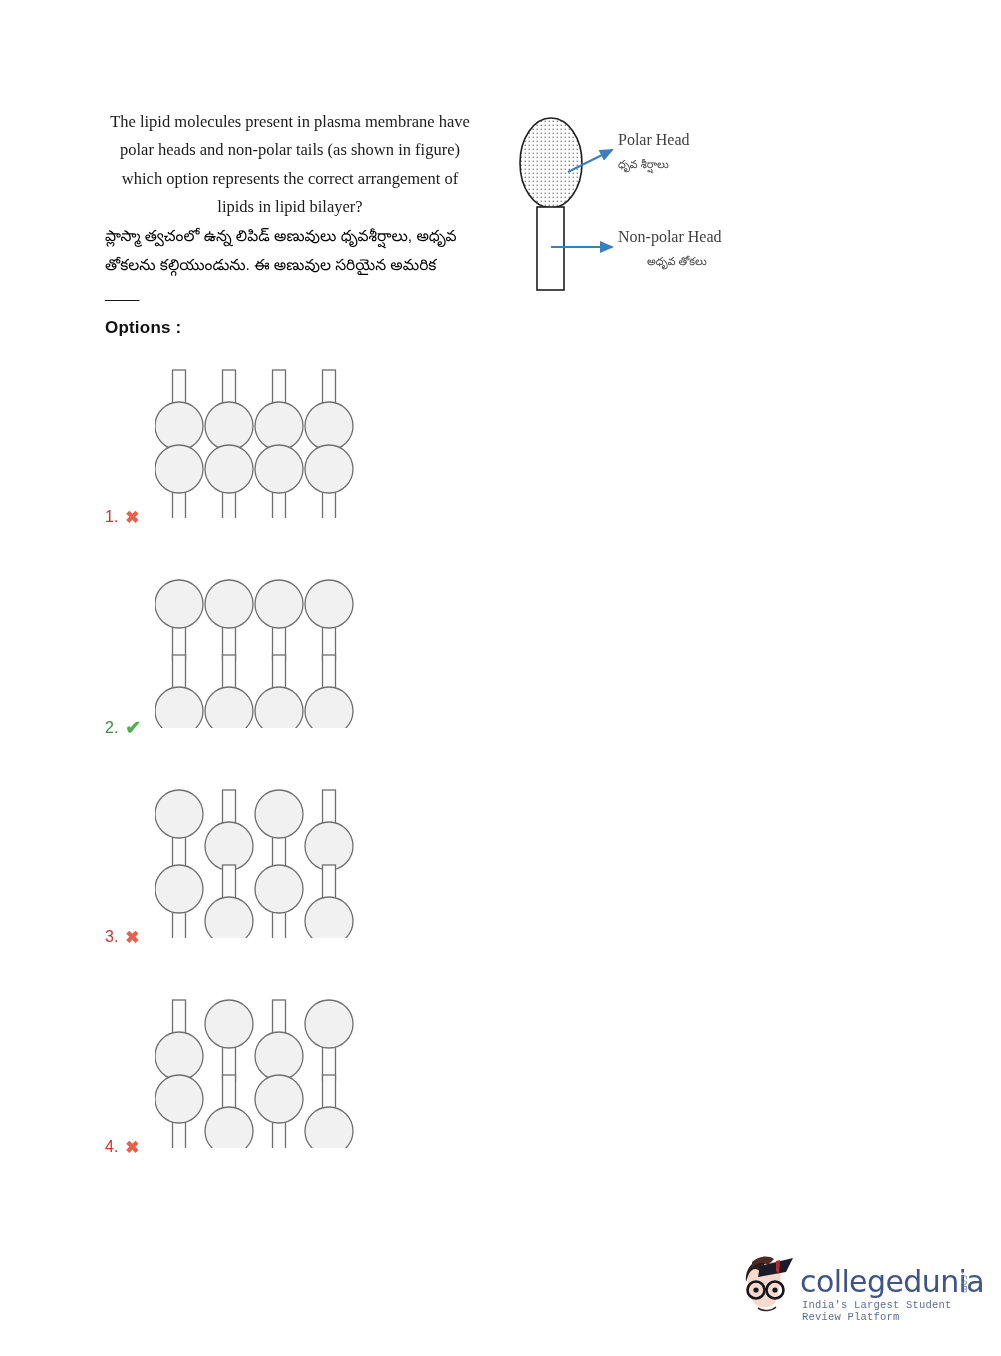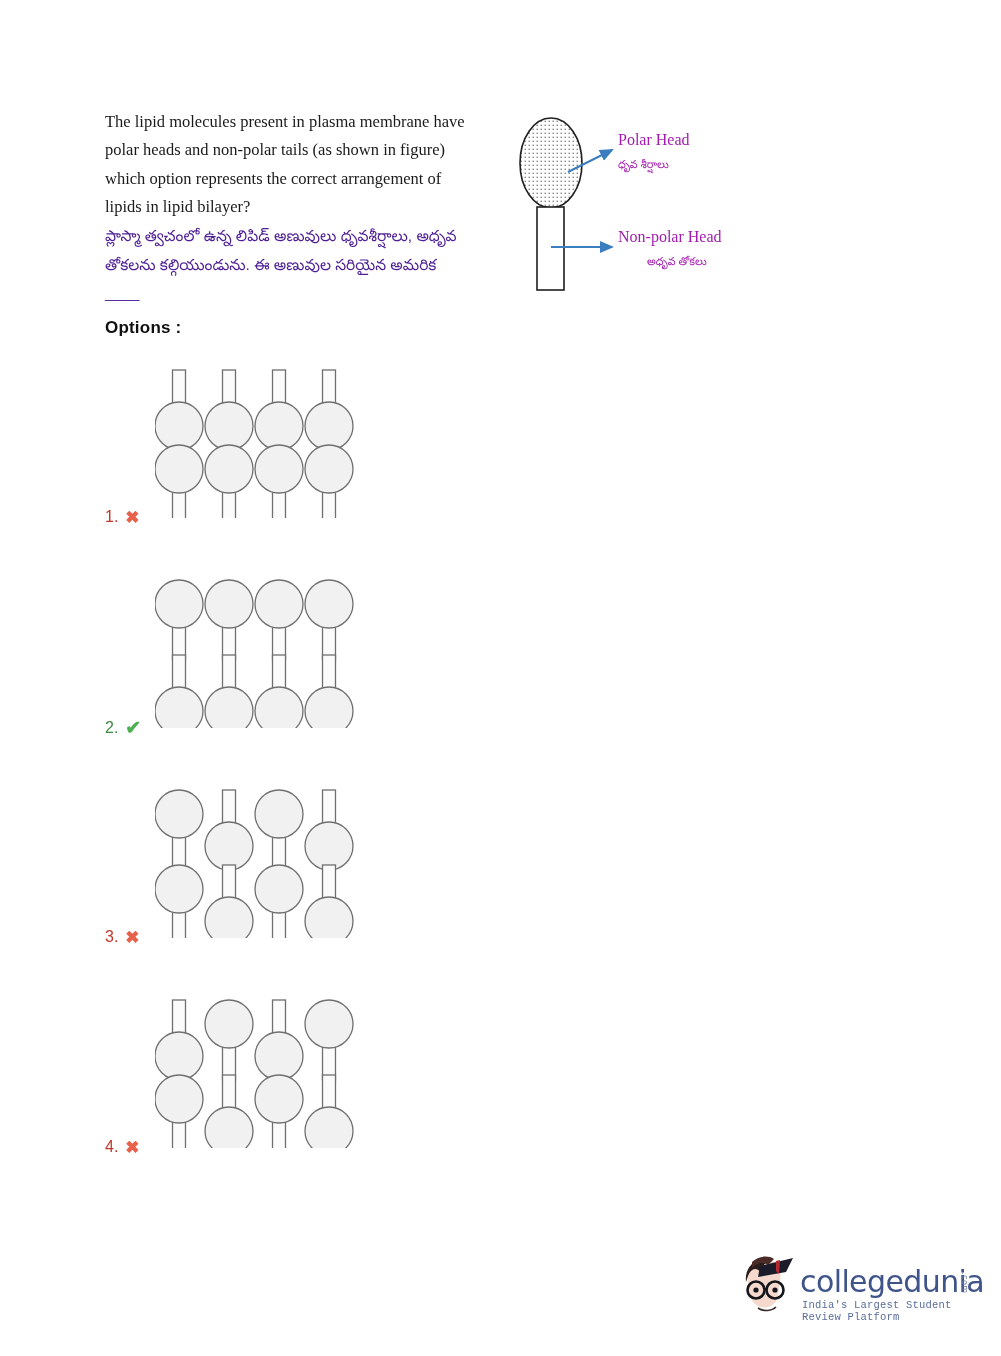--- a/index.html
+++ b/index.html
@@ -23,46 +23,46 @@
   
   .question-en {
     position: absolute;
     left: 105px;
     top: 108px;
     width: 370px;
     font-family: "Liberation Serif", serif;
     font-size: 16.5px;
     line-height: 1.72;
     color: #1a1a1a;
-    text-align: left;
+    text-align: center;
   }
   .question-te {
     position: absolute;
     left: 105px;
     top: 222px;
     width: 370px;
     font-family: "Liberation Sans", sans-serif;
     font-size: 15.5px;
     line-height: 1.85;
-    color: #4c1d95;
+    color: #000000;
   }
 
   
   .legend {
     position: absolute;
     left: 500px;
     top: 100px;
     width: 320px;
     height: 210px;
   }
   .legend svg { display: block; }
   .legend-text {
     position: absolute;
     font-family: "Liberation Serif", serif;
-    color: #a21caf;
+    color: #404040;
     text-align: right;
   }
   .legend-en { font-size: 16px; }
   .legend-te {
     font-family: "Liberation Sans", sans-serif;
     font-size: 11px;
   }
   .legend-head-en { left: 118px; top: 31px; }
   .legend-head-te { left: 118px; top: 58px; }
   .legend-tail-en { left: 118px; top: 128px; }

